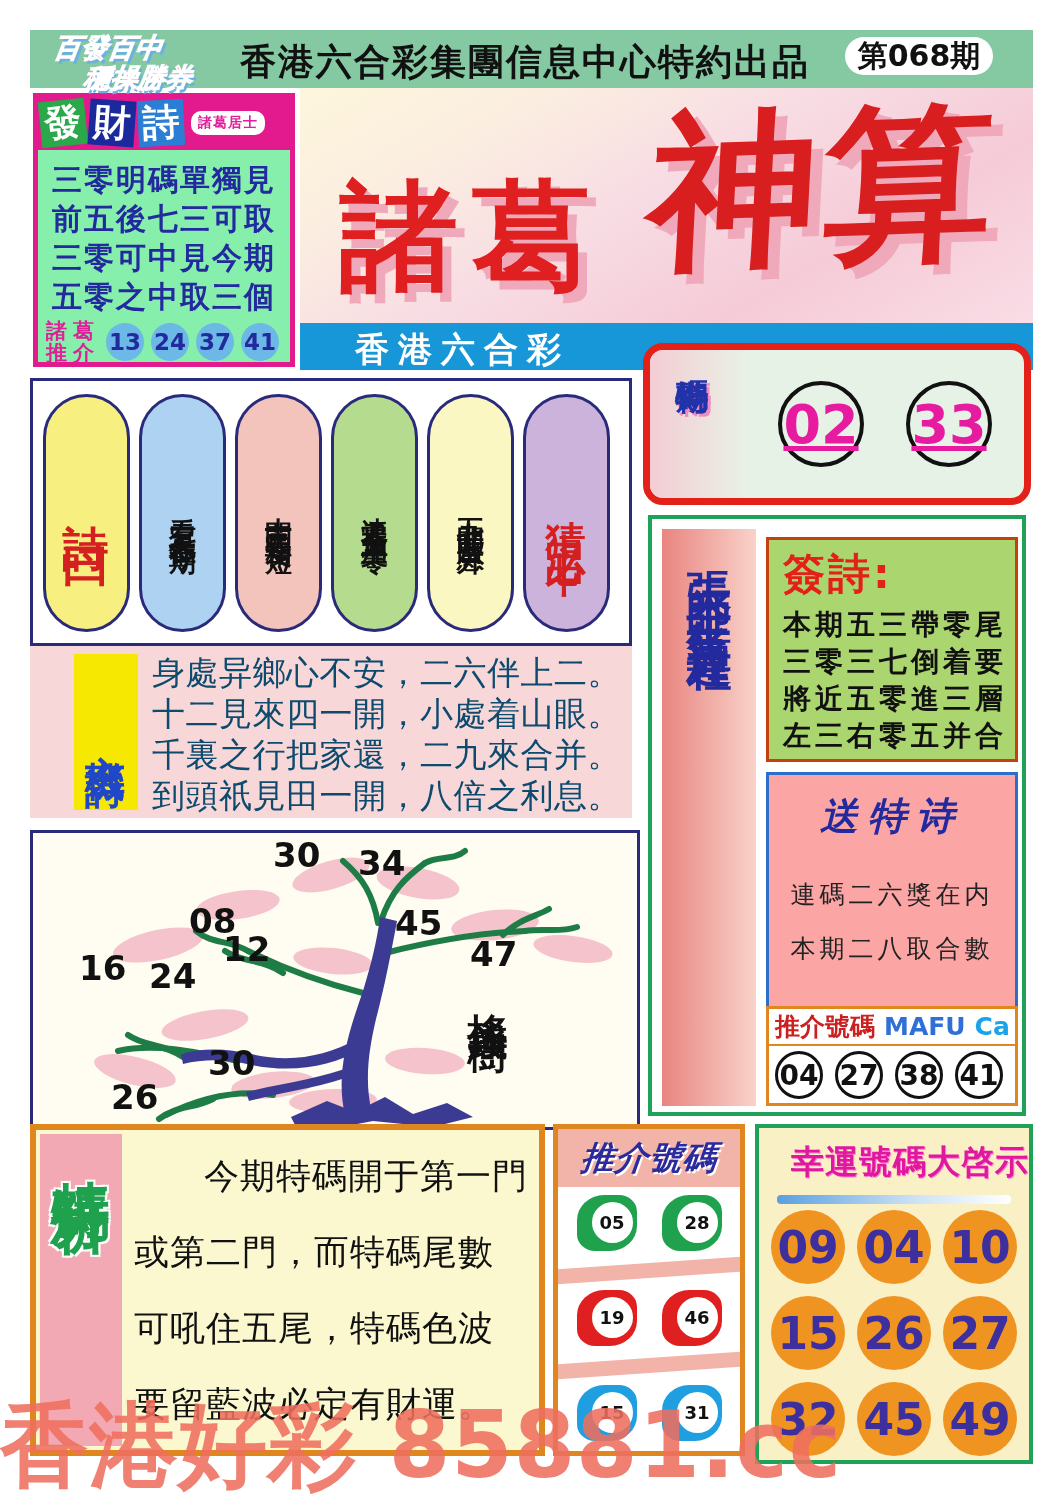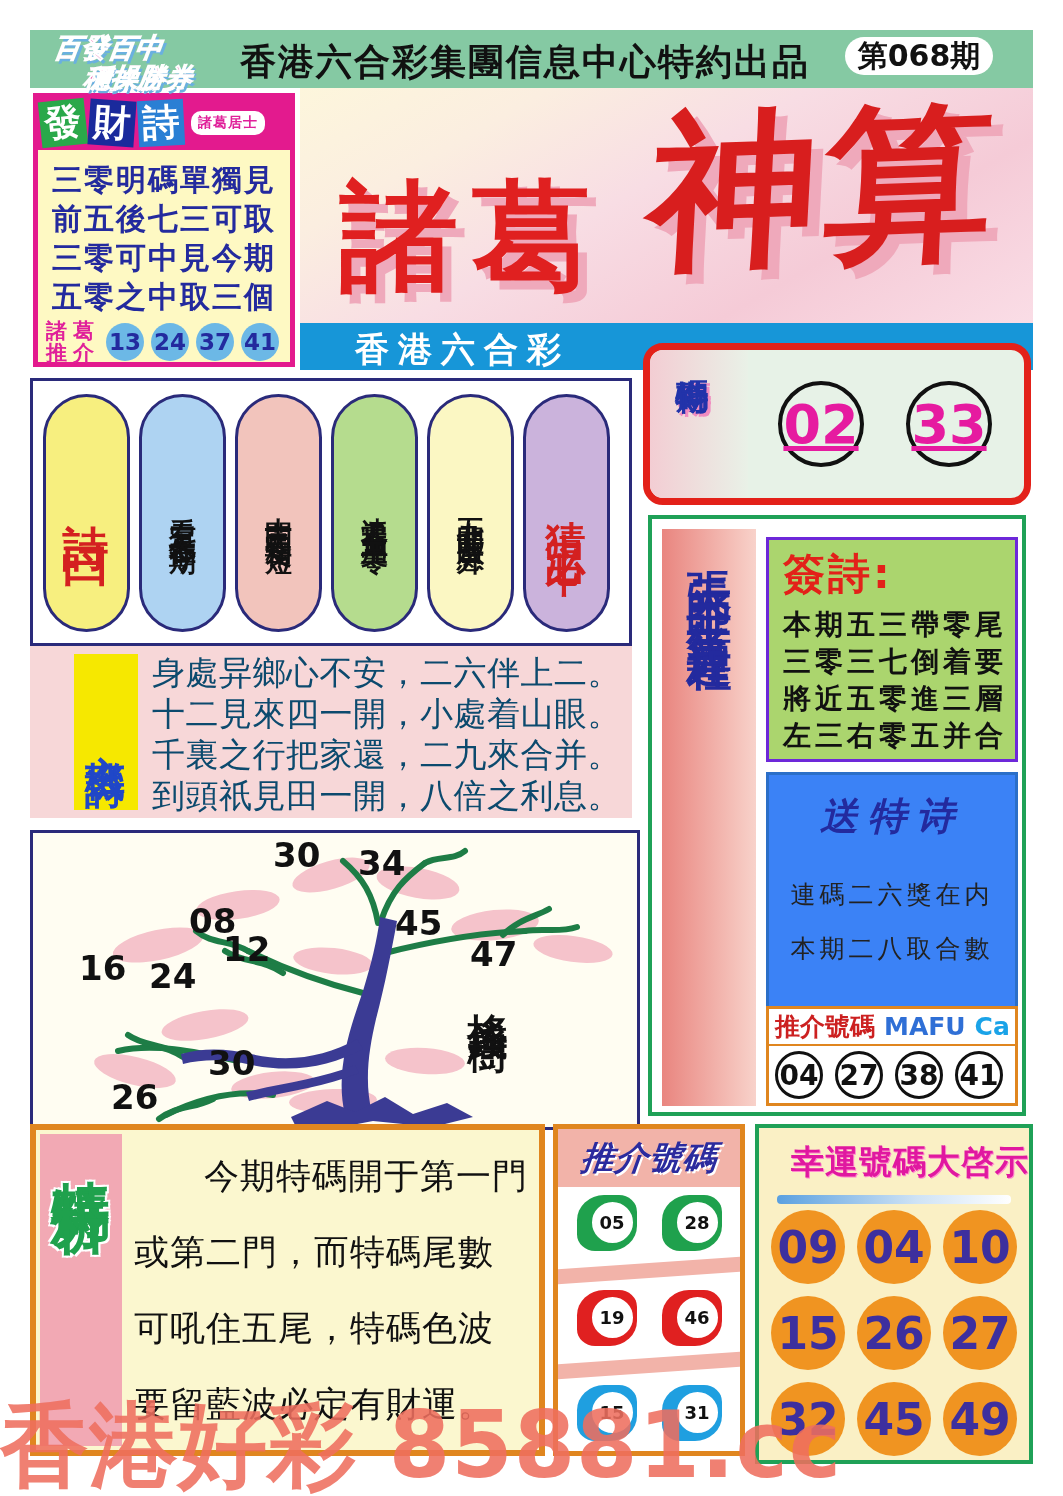--- a/index.html
+++ b/index.html
@@ -19,21 +19,21 @@
                  display:flex; align-items:center; justify-content:center; font-size:30px; font-weight:bold; color:#111; }
 
   
   .facai { left:33px; top:93px; width:262px; height:274px; background:#e31a8e; padding:5px; z-index:4; }
   .facai-head { display:flex; align-items:center; height:50px; gap:3px; padding-left:2px; }
   .facai-ch { width:46px; height:46px; color:#fff; font-size:37px; font-weight:bold; display:flex; align-items:center; justify-content:center; }
   .fc0 { background:#2aa84a; transform:rotate(-6deg); }
   .fc1 { background:#1a2a9c; transform:rotate(4deg); }
   .fc2 { background:#2a7fd4; transform:rotate(-3deg); }
   .facai-badge { background:#ffffff; color:#e0209a; font-size:14px; font-weight:bold; border-radius:10px; padding:3px 7px; margin-left:4px; letter-spacing:1px;}
-  .facai-body { background:#fef9c3; height:212px; margin-top:2px; padding-top:10px; }
+  .facai-body { background:#86efac; height:212px; margin-top:2px; padding-top:10px; }
   .facai-poem { font-size:30px; font-weight:bold; color:#232a9e; line-height:39px; text-align:center; letter-spacing:2px; }
   .facai-rec { display:flex; align-items:center; margin-top:4px; padding-left:8px; }
   .rec-label { color:#e0209a; font-weight:bold; font-size:21px; line-height:22px; letter-spacing:6px; }
   .rec-balls { display:flex; gap:7px; margin-left:6px; }
   .rec-ball { width:38px; height:38px; border-radius:50%; background:#6cb8e6; color:#232a9e; font-size:23px; font-weight:bold;
               display:flex; align-items:center; justify-content:center; }
 
   
   .masthead { left:300px; top:88px; width:733px; height:235px;
               background:linear-gradient(150deg,#fdf6dc 0%,#fbeee0 22%,#f8dde4 45%,#f5cbd7 72%,#fadde6 100%); }
@@ -83,24 +83,24 @@
   .tn4 { left:362px; top:70px; } .tn5 { left:437px; top:101px; }
   .tn6 { left:46px;  top:115px; } .tn7 { left:116px; top:123px; }
   .tn8 { left:175px; top:210px; } .tn9 { left:78px; top:244px; }
   .tree-label { left:428px; top:148px; position:absolute; font-size:40px; font-weight:bold; color:#111; letter-spacing:10px; }
 
   
   .zhang { left:648px; top:515px; width:378px; height:601px; background:#ffffff; border:4px solid #1fa157; }
   .zhang-strip { left:10px; top:10px; width:94px; height:577px; position:absolute;
                  background:linear-gradient(90deg,#e9857f,#f8d2ca); display:flex; justify-content:center; }
   .zhang-strip span { font-size:45px; font-weight:bold; color:#232a9e; letter-spacing:9px; padding-top:6px; }
-  .qianshi { left:114px; top:18px; width:252px; height:225px; position:absolute; background:#abd56e; border:3px solid #6d28d9; padding:6px 0 0 14px; }
+  .qianshi { left:114px; top:18px; width:252px; height:225px; position:absolute; background:#abd56e; border:3px solid #c2410c; padding:6px 0 0 14px; }
   .qianshi-title { font-size:42px; font-weight:bold; color:#e32119; letter-spacing:3px; }
   .qianshi-lines { font-size:28px; font-weight:bold; color:#111; line-height:37px; letter-spacing:4px; margin-top:4px; }
-  .songte { left:114px; top:253px; width:252px; height:286px; position:absolute; background:#3b82f6; border:3px solid #2b6fc8; text-align:center; }
+  .songte { left:114px; top:253px; width:252px; height:286px; position:absolute; background:#fca5a5; border:3px solid #2b6fc8; text-align:center; }
   .songte-title { font-size:38px; font-weight:bold; font-style:italic; color:#232a9e; letter-spacing:10px; margin-top:16px; }
   .songte-lines { font-size:25px; color:#222; line-height:54px; letter-spacing:4px; margin-top:26px; font-weight:500;}
   .mafu { left:114px; top:487px; width:252px; height:100px; position:absolute; background:#ffffff; border:3px solid #e0861f; }
   .mafu-head { display:flex; align-items:center; height:37px; border-bottom:2px solid #e0861f; padding-left:6px; gap:9px;}
   .mafu-label { font-size:25px; font-weight:bold; color:#cc2020; }
   .mafu-brand { font-size:25px; font-weight:bold; color:#2f6fd6; }
   .mafu-brand2 { font-size:25px; font-weight:bold; color:#1aa3e8; }
   .mafu-balls { display:flex; gap:12px; padding:5px 0 0 6px; }
   .mafu-ball { width:48px; height:48px; border:3px solid #111; border-radius:50%; background:#fff;
                display:flex; align-items:center; justify-content:center; font-size:28px; font-weight:bold; color:#111; }

